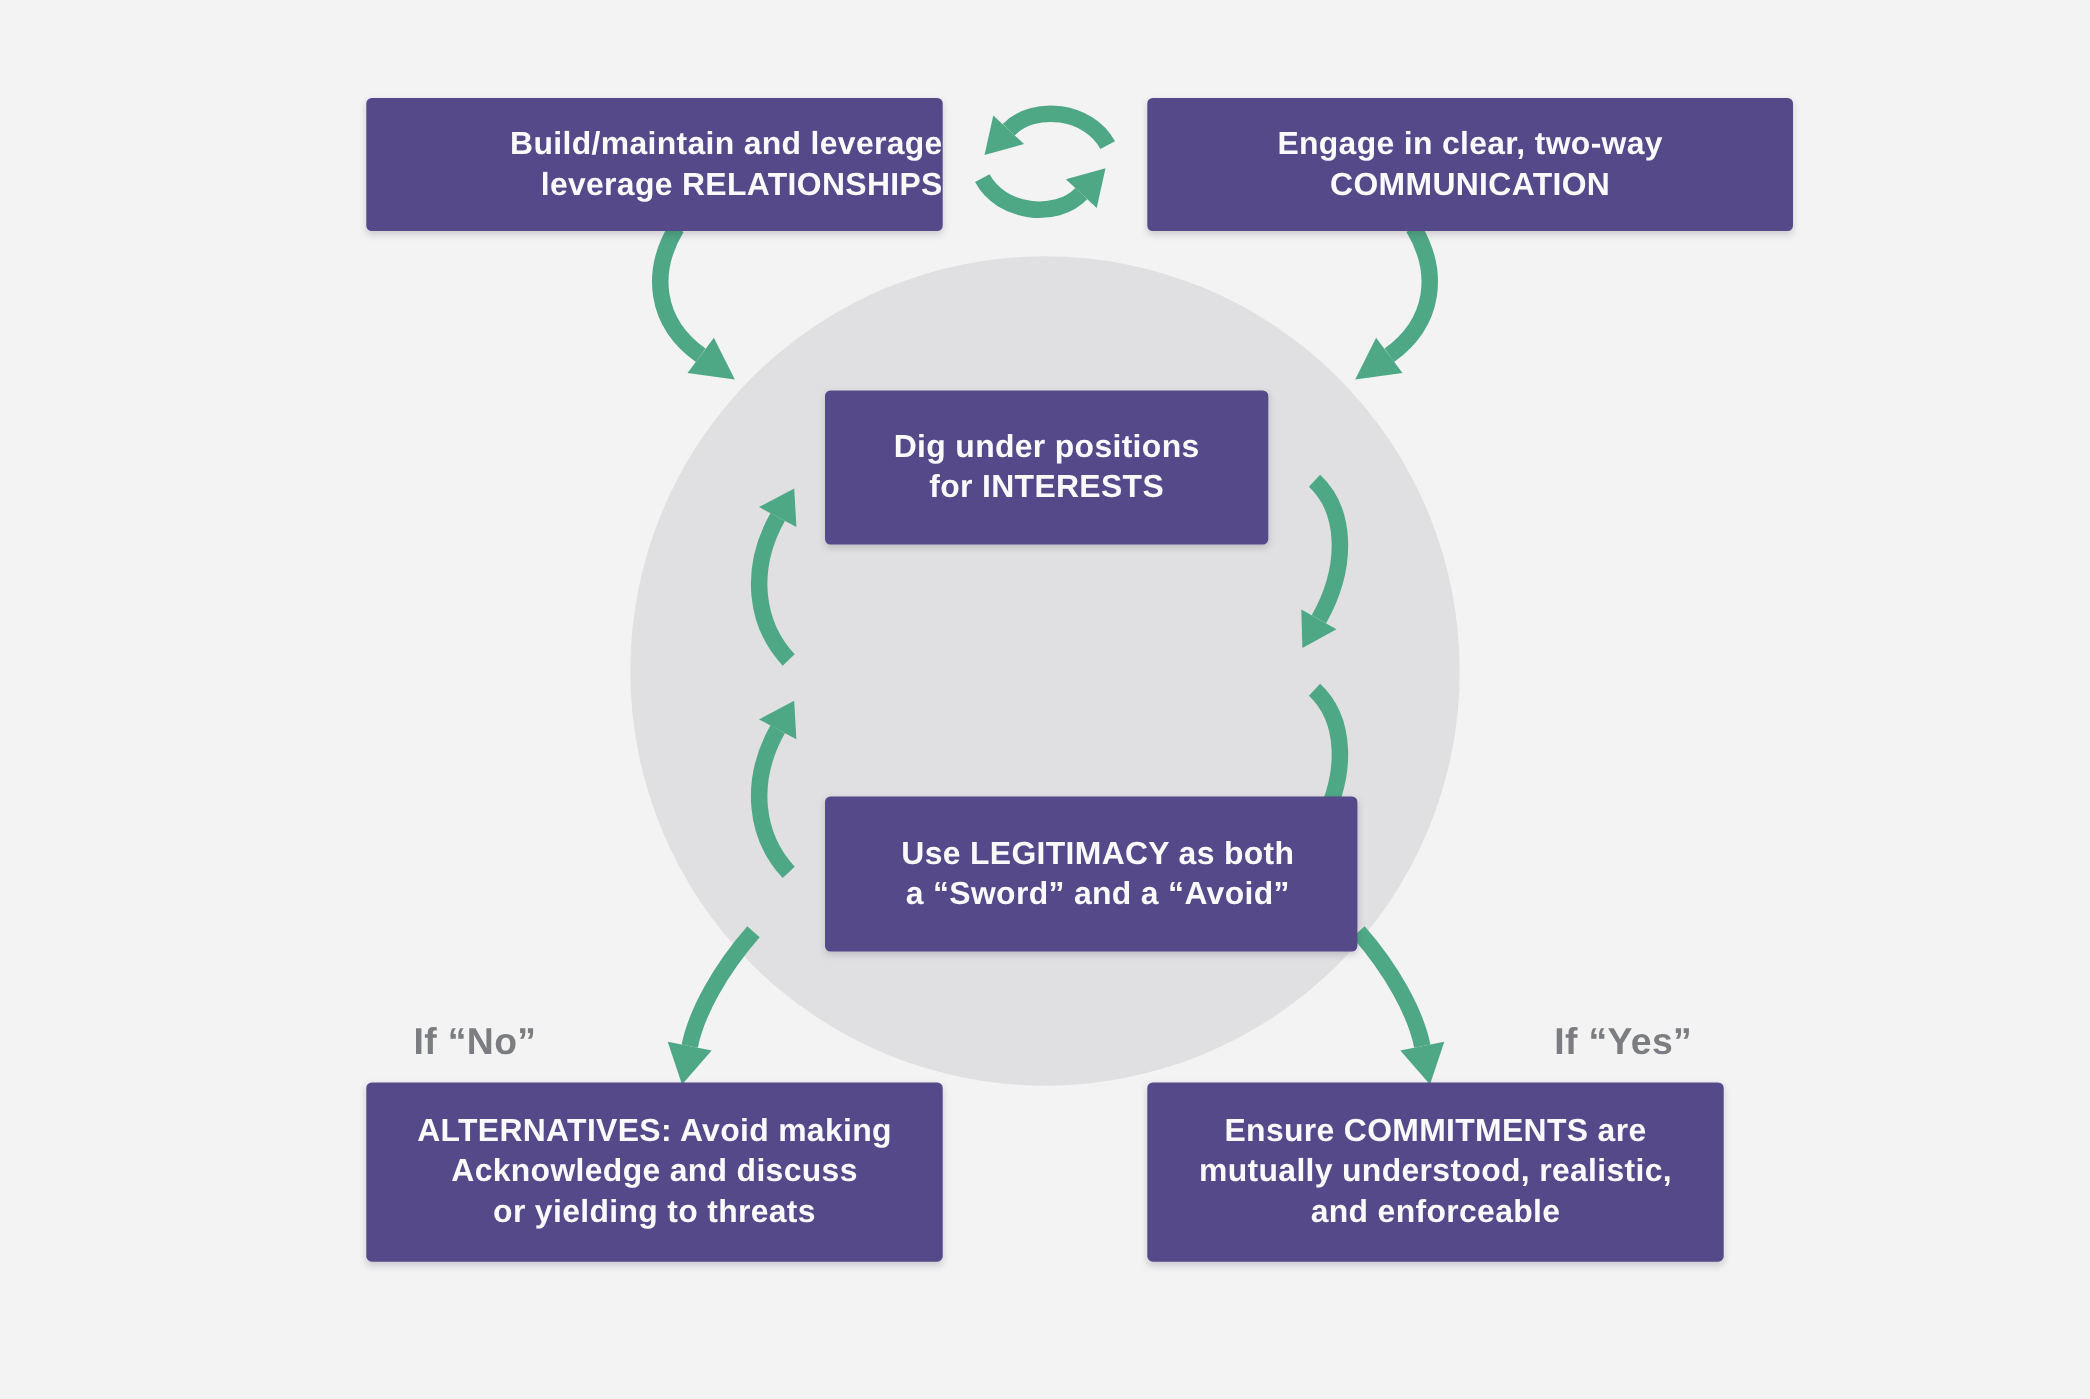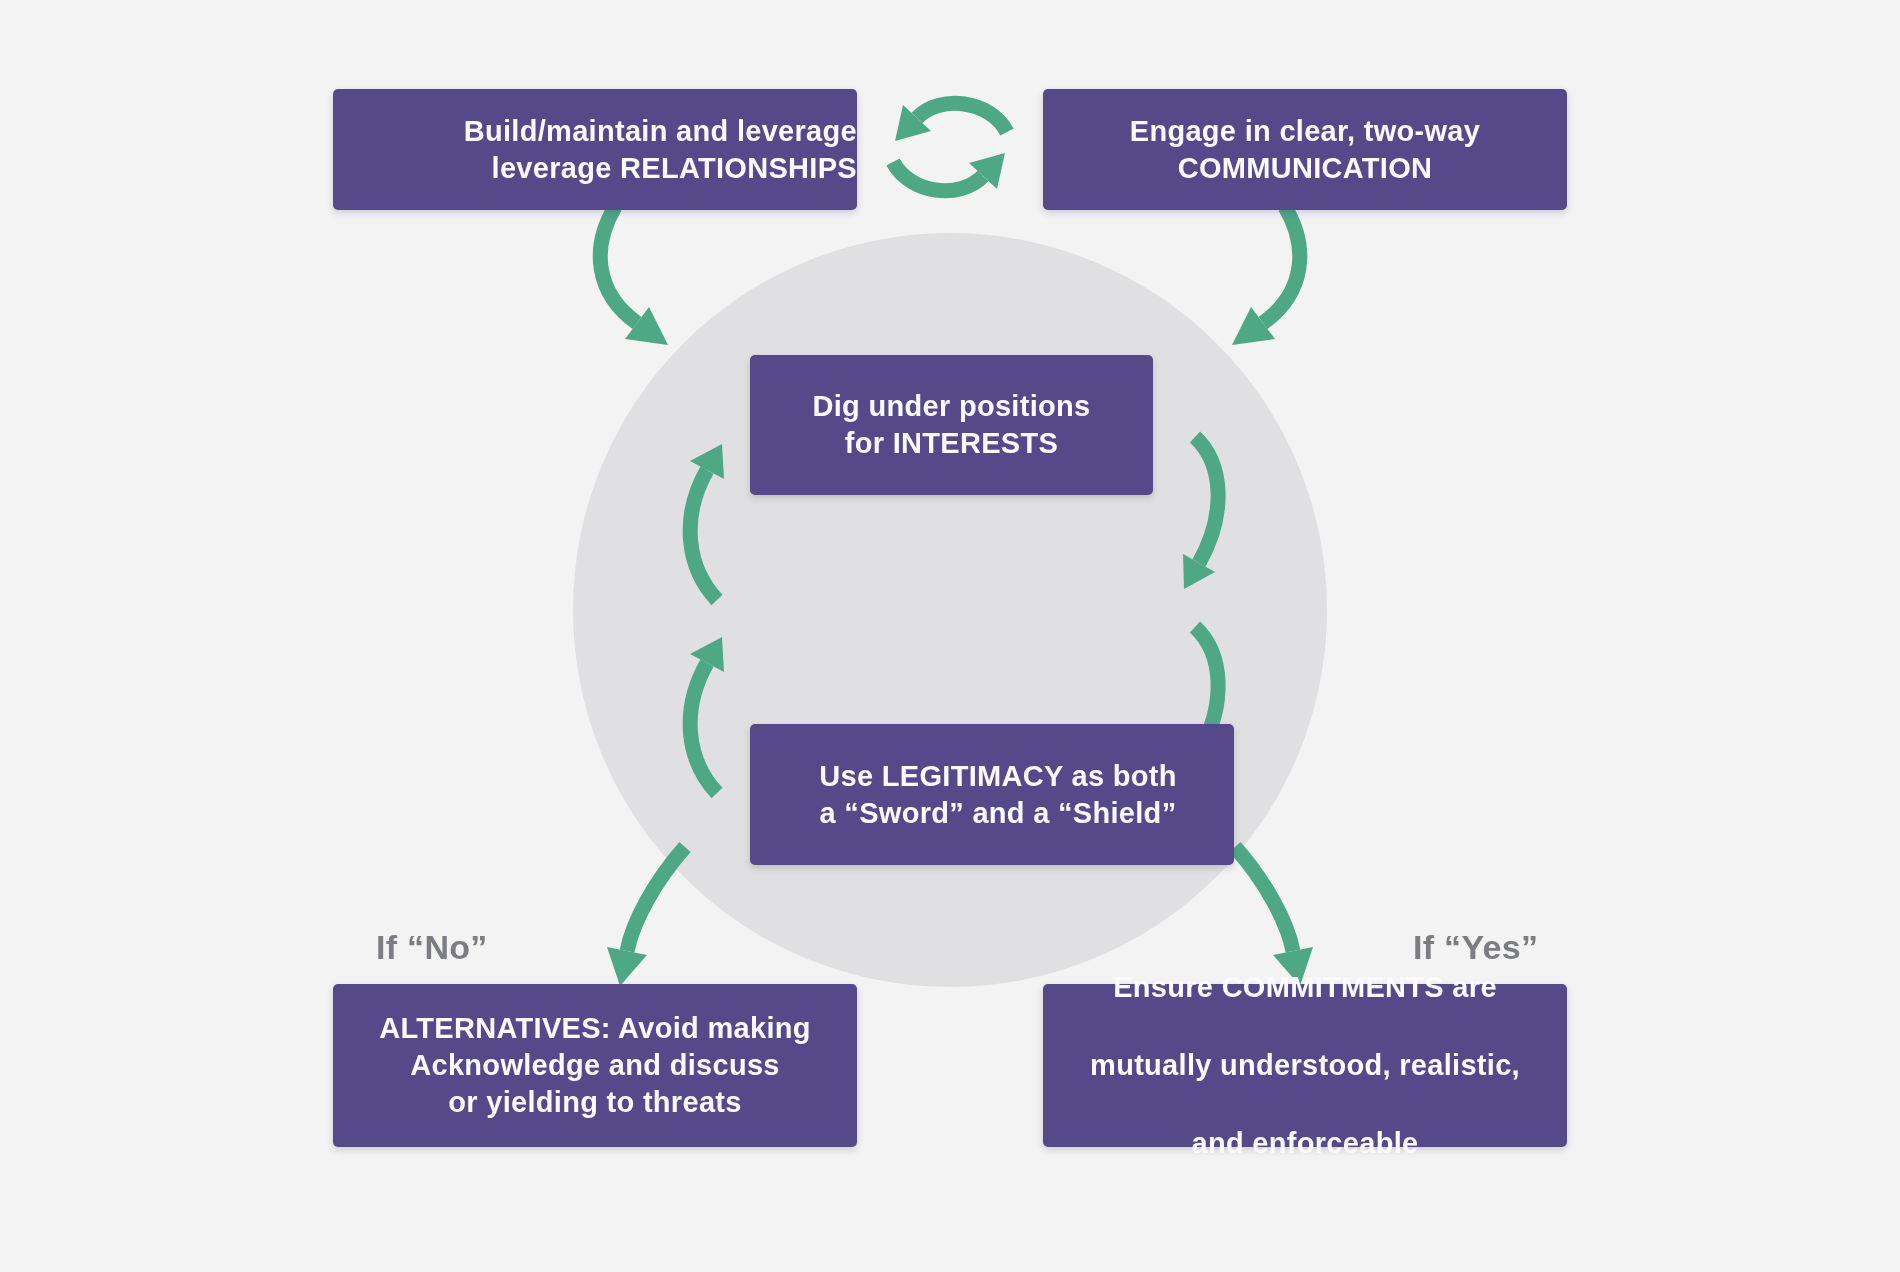--- a/index.html
+++ b/index.html
@@ -18,26 +18,26 @@
   }
   .pbox{
     position:absolute;background:var(--box,#55498A);color:var(--box-text,#FAFAFC);
     display:flex;flex-direction:column;justify-content:center;align-items:center;
     text-align:center;font-weight:700;font-size:29px;line-height:37px;
     letter-spacing:0.3px;border-radius:5px;z-index:3;
     box-shadow:0 3px 7px rgba(40,40,60,0.18);
   }
   .pbox .line{white-space:nowrap;}
   .box-relationships{left:333px;top:89px;width:524px;height:121px;align-items:flex-end;}
-  .box-communication{left:1043px;top:89px;width:524px;height:121px;}
+  .box-communication{left:1043px;top:89px;width:587px;height:121px;}
   .box-interests{left:750px;top:355px;width:403px;height:140px;}
   .box-options{left:750px;top:543px;width:408px;height:141px;}
   .box-legitimacy{left:750px;top:724px;width:472px;height:141px;padding-left:12px;}
   .box-alternatives{left:333px;top:984px;width:524px;height:163px;}
-  .box-commitments{left:1043px;top:984px;width:524px;height:163px;gap:41px;}
+  .box-commitments{left:1043px;top:984px;width:524px;height:163px;}
   .cond-label{
     position:absolute;color:var(--label,#7B7D80);font-size:34px;font-weight:700;
     letter-spacing:0.3px;z-index:3;white-space:nowrap;
   }
   .label-no{left:376px;top:928px;}
   .label-yes{left:1413px;top:928px;}
   .footer-text{
     position:absolute;left:0;top:1224px;width:1900px;text-align:center;
     font-family:"Liberation Serif", serif;font-size:27px;
     color:var(--footer,#8F9194);z-index:3;
@@ -86,21 +86,21 @@
     <path class="arrow-stroke" d="M 100 2 C 124 42, 120 88, 78 118"></path>
     <polygon class="arrow-fill" points="47,140 90,134 66,102"></polygon>
   </svg>
 
   <div class="pbox box-interests">
     <div class="line">Dig under positions</div>
     <div class="line">for INTERESTS</div>
   </div>
   <div class="pbox box-legitimacy">
     <div class="line">Use LEGITIMACY as both</div>
-    <div class="line">a “Sword” and a “Shield”</div>
+    <div class="line">a “Sword” and a “Avoid”</div>
   </div>
 
   <svg class="arrow-svg svg-inner-r1" width="75" height="165" viewBox="0 0 75 165">
     <path class="arrow-stroke" d="M 30 2 C 58 28, 62 78, 34 128"></path>
     <polygon class="arrow-fill" points="19,154 18,119 50,137"></polygon>
   </svg>
   <svg class="arrow-svg svg-inner-r2" width="75" height="165" viewBox="0 0 75 165">
     <path class="arrow-stroke" d="M 30 2 C 58 28, 62 78, 34 128"></path>
     <polygon class="arrow-fill" points="19,154 18,119 50,137"></polygon>
   </svg>

